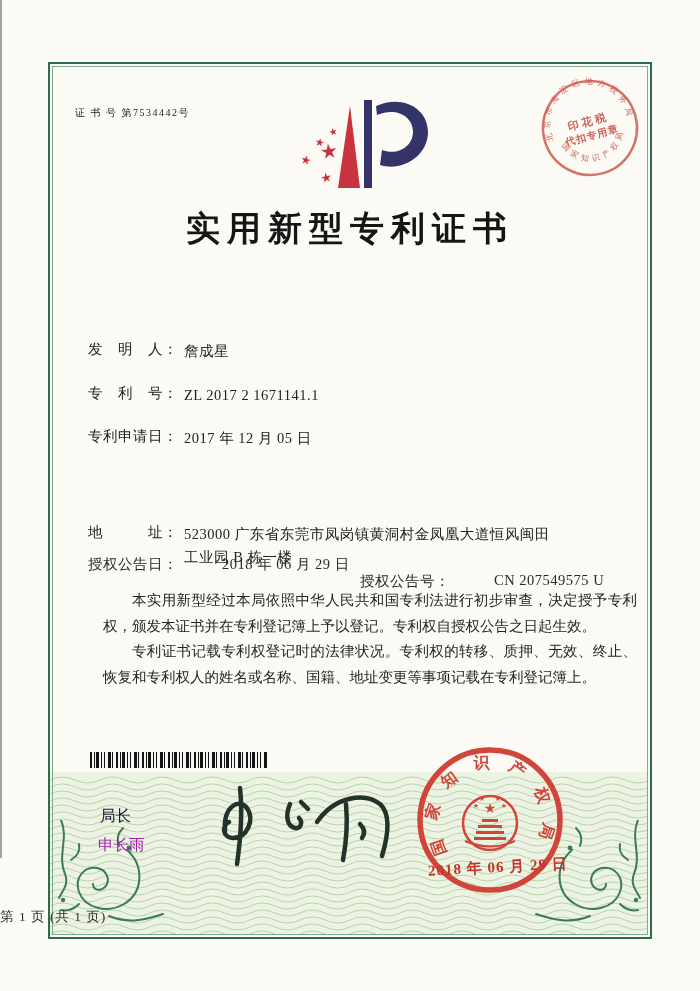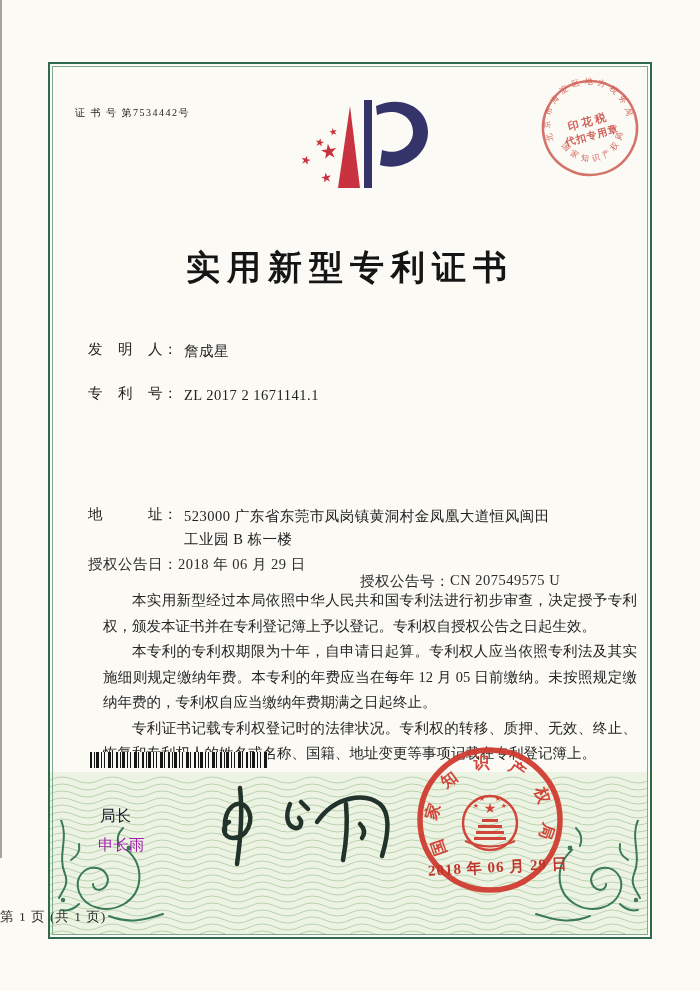--- a/index.html
+++ b/index.html
@@ -21,28 +21,28 @@
 
   .corner{position:absolute;z-index:3;}
   .corner.left{left:49px;top:820px;}
   .corner.right{left:532px;top:820px;transform:scaleX(-1);}
 
   .certno{position:absolute;left:75px;top:106px;font-size:10px;letter-spacing:1.5px;color:#222;}
 
   .logo{position:absolute;left:288px;top:94px;}
 
   .title{position:absolute;left:0;top:206px;width:700px;text-align:center;
-         font-size:34px;font-weight:700;letter-spacing:7px;color:#151515;margin-top:39px;}
+         font-size:34px;font-weight:700;letter-spacing:7px;color:#151515;}
 
   .row{position:absolute;left:88px;display:flex;font-size:14.5px;letter-spacing:.5px;color:#222;}
   .flabel{flex:0 0 96px;white-space:nowrap;}
   .fvalue{white-space:pre-line;max-width:440px;line-height:23px;}
-  .r1{top:296px}.r2{top:340px}.r3{top:384px}.r4{top:427px}.r5{top:468px}.r6{top:505px}
+  .r1{top:296px}.r2{top:340px}.r3{top:384px}.r4{top:427px}.r5{top:468px}.r6{top:523px}
   .grant{position:absolute;left:88px;top:555px;width:560px;font-size:14.5px;letter-spacing:.5px;}
-  .grant .pair{display:inline-flex;}
+  .grant .pair{display:inline-flex;gap:44px;}
   .grant .pair.right{position:absolute;left:272px;top:17px;}
 
   .body-text{position:absolute;left:84px;top:588px;width:534px;font-size:14.5px;
              line-height:25.5px;text-align:justify;color:#252525;margin-left:19px;}
   .body-text p{margin:0;text-indent:2em;}
 
   .barcode{position:absolute;left:90px;top:752px;width:178px;height:16px;z-index:2;
     background:repeating-linear-gradient(90deg,
       #151515 0px,#151515 2px,#f7f7f2 2px,#f7f7f2 4px,
       #151515 4px,#151515 5px,#f7f7f2 5px,#f7f7f2 6px,
@@ -166,40 +166,43 @@
   <div class="title">实用新型专利证书</div>
 
   <div class="row r2">
     <span class="flabel">发　明　人：</span>
     <span class="fvalue">詹成星</span>
   </div>
   <div class="row r3">
     <span class="flabel">专　利　号：</span>
     <span class="fvalue">ZL 2017 2 1671141.1</span>
   </div>
+  <div class="row r4">
+    <span class="flabel">专利申请日：</span>
+    <span class="fvalue">2017 年 12 月 05 日</span>
+  </div>
   <div class="row r6">
     <span class="flabel">地　　　址：</span>
     <span class="fvalue">523000 广东省东莞市凤岗镇黄洞村金凤凰大道恒风闽田
 工业园 B 栋一楼</span>
   </div>
 
   <div class="grant">
     <span class="pair">
       <span>授权公告日：</span>
       <span>2018 年 06 月 29 日</span>
     </span>
     <span class="pair right">
       <span>授权公告号：</span>
       <span>CN 207549575 U</span>
     </span>
   </div>
 
   <div class="body-text">
     <p>本实用新型经过本局依照中华人民共和国专利法进行初步审查，决定授予专利权，颁发本证书并在专利登记簿上予以登记。专利权自授权公告之日起生效。</p>
-    <p>本专利的专利权期限为十年，自申请日起算。专利权人应当依照专利法及其实施细则规定缴纳年费。本专利的年费应当在每年 12 月 05 日前缴纳。未按照规定缴纳年费的，专利权自应当缴纳年费期满之日起终止。</p>
     <p>专利证书记载专利权登记时的法律状况。专利权的转移、质押、无效、终止、恢复和专利权人的姓名或名称、国籍、地址变更等事项记载在专利登记簿上。</p>
   </div>
 
   <div class="barcode"></div>
 
   <div class="officer-title">局长</div>
   <div class="officer-name">申长雨</div>
 
   <svg class="signature" width="210" height="95" viewBox="0 0 210 95">
     <g fill="none" stroke="#21332a" stroke-width="4.5" stroke-linecap="round" stroke-linejoin="round">

